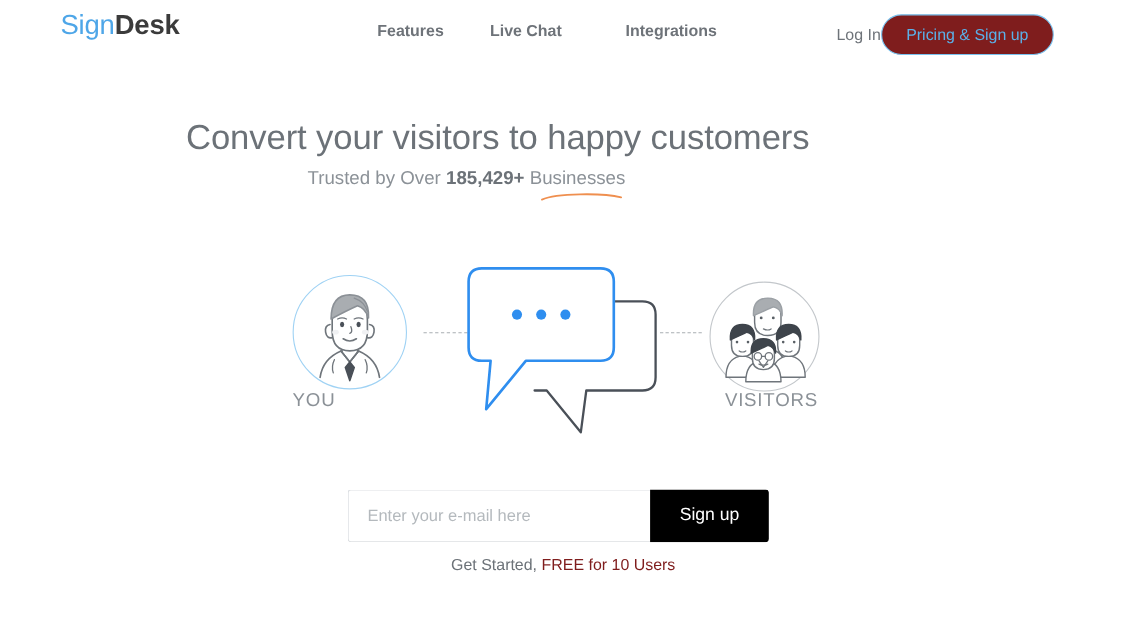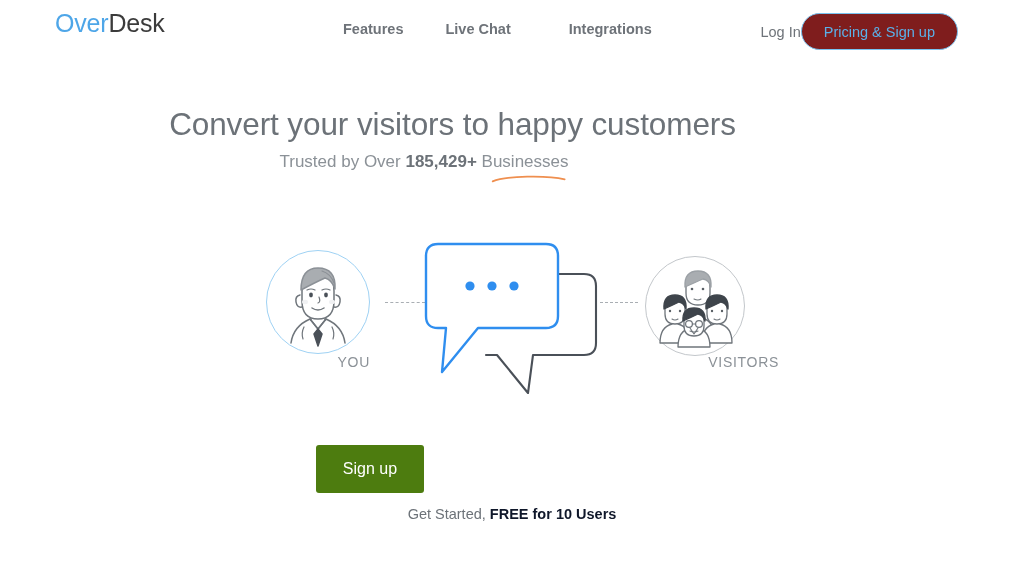--- a/index.html
+++ b/index.html
@@ -34,21 +34,21 @@
     position: absolute;
     left: 55px;
     top: 9px;
     font-size: 25px;
     font-weight: 400;
     letter-spacing: -0.2px;
     white-space: nowrap;
     cursor: pointer;
   }
   .logo .click { color: #4ea6e8; }
-  .logo .desk  { color: #3b3b3b; font-weight: 400; }
+  .logo .desk  { color: #3b3b3b; font-weight: 700; }
 
   .nav-center {
     position: absolute;
     left: 343px;
     top: 21px;
     display: flex;
     gap: 0px;
     align-items: center;
     font-weight: bold;
   }
@@ -155,24 +155,24 @@
   .avatar-visitors {
     left: 645px;
     top: 28px;
     width: 100px;
     height: 100px;
     border: 1px solid #c3c7cb;
   }
 
   .caption {
     position: absolute;
-    font-size: 14px;
+    font-size: 17px;
     color: #8b9197;
     letter-spacing: 0.7px;
-    text-align: right;
+    text-align: left;
   }
   .caption-you { left: 266px; top: 126px; width: 104px; }
   .caption-visitors { left: 659px; top: 126px; width: 120px; }
 
   .dash-line {
     position: absolute;
     height: 1px;
     border-top: 1px dashed #a9aeb3;
   }
   .dash-left  { left: 385px; top: 74px; width: 40px; }
@@ -201,53 +201,52 @@
     color: #555a5f;
     outline: none;
     background: #ffffff;
     font-family: "Liberation Sans", sans-serif;
   }
   .email-input::placeholder { color: #b4b9bd; }
 
   .signup-btn {
     width: 108px;
     border: none;
-    background: #4d7c0f;
+    background: #000000;
     color: #ffffff;
     font-size: 16px;
     cursor: pointer;
     border-radius: 0 3px 3px 0;
     font-family: "Liberation Sans", sans-serif;
   }
 
   .getstarted {
     position: absolute;
     top: 506px;
     left: 0;
     width: 1024px;
     text-align: center;
     font-size: 14.5px;
     color: #6c7278;
   }
   .getstarted .free {
-    color: #0f172a;
+    color: #7f1d1d;
     text-decoration: none;
     cursor: pointer;
-    font-weight: bold;
   }
 </style>
 </head>
 <body>
 
 <div class="page">
 
   <div class="header">
 
     <div class="logo">
-      <span class="click">Over</span><span class="desk">Desk</span>
+      <span class="click">Sign</span><span class="desk">Desk</span>
     </div>
 
     <nav class="nav-center">
       <a class="nav-link">Features</a>
       <a class="nav-link">Live Chat</a>
       <a class="nav-link">Integrations</a>
     </nav>
 
     <div class="nav-right">
       <a class="login-link">Log In</a>
@@ -363,20 +362,21 @@
 
           <path d="M44 71 L48 77 L52 71" stroke-width="1.1"></path>
         </g>
       </svg>
     </div>
     <div class="caption caption-visitors">VISITORS</div>
 
   </div>
 
   <form class="signup-row">
+    <input class="email-input" type="text" placeholder="Enter your e-mail here" style="">
     <button class="signup-btn">Sign up</button>
   </form>
 
   <div class="getstarted">
     <span>Get Started, </span><a class="free">FREE for 10 Users</a>
   </div>
 
 </div>
 
 </body></html>

